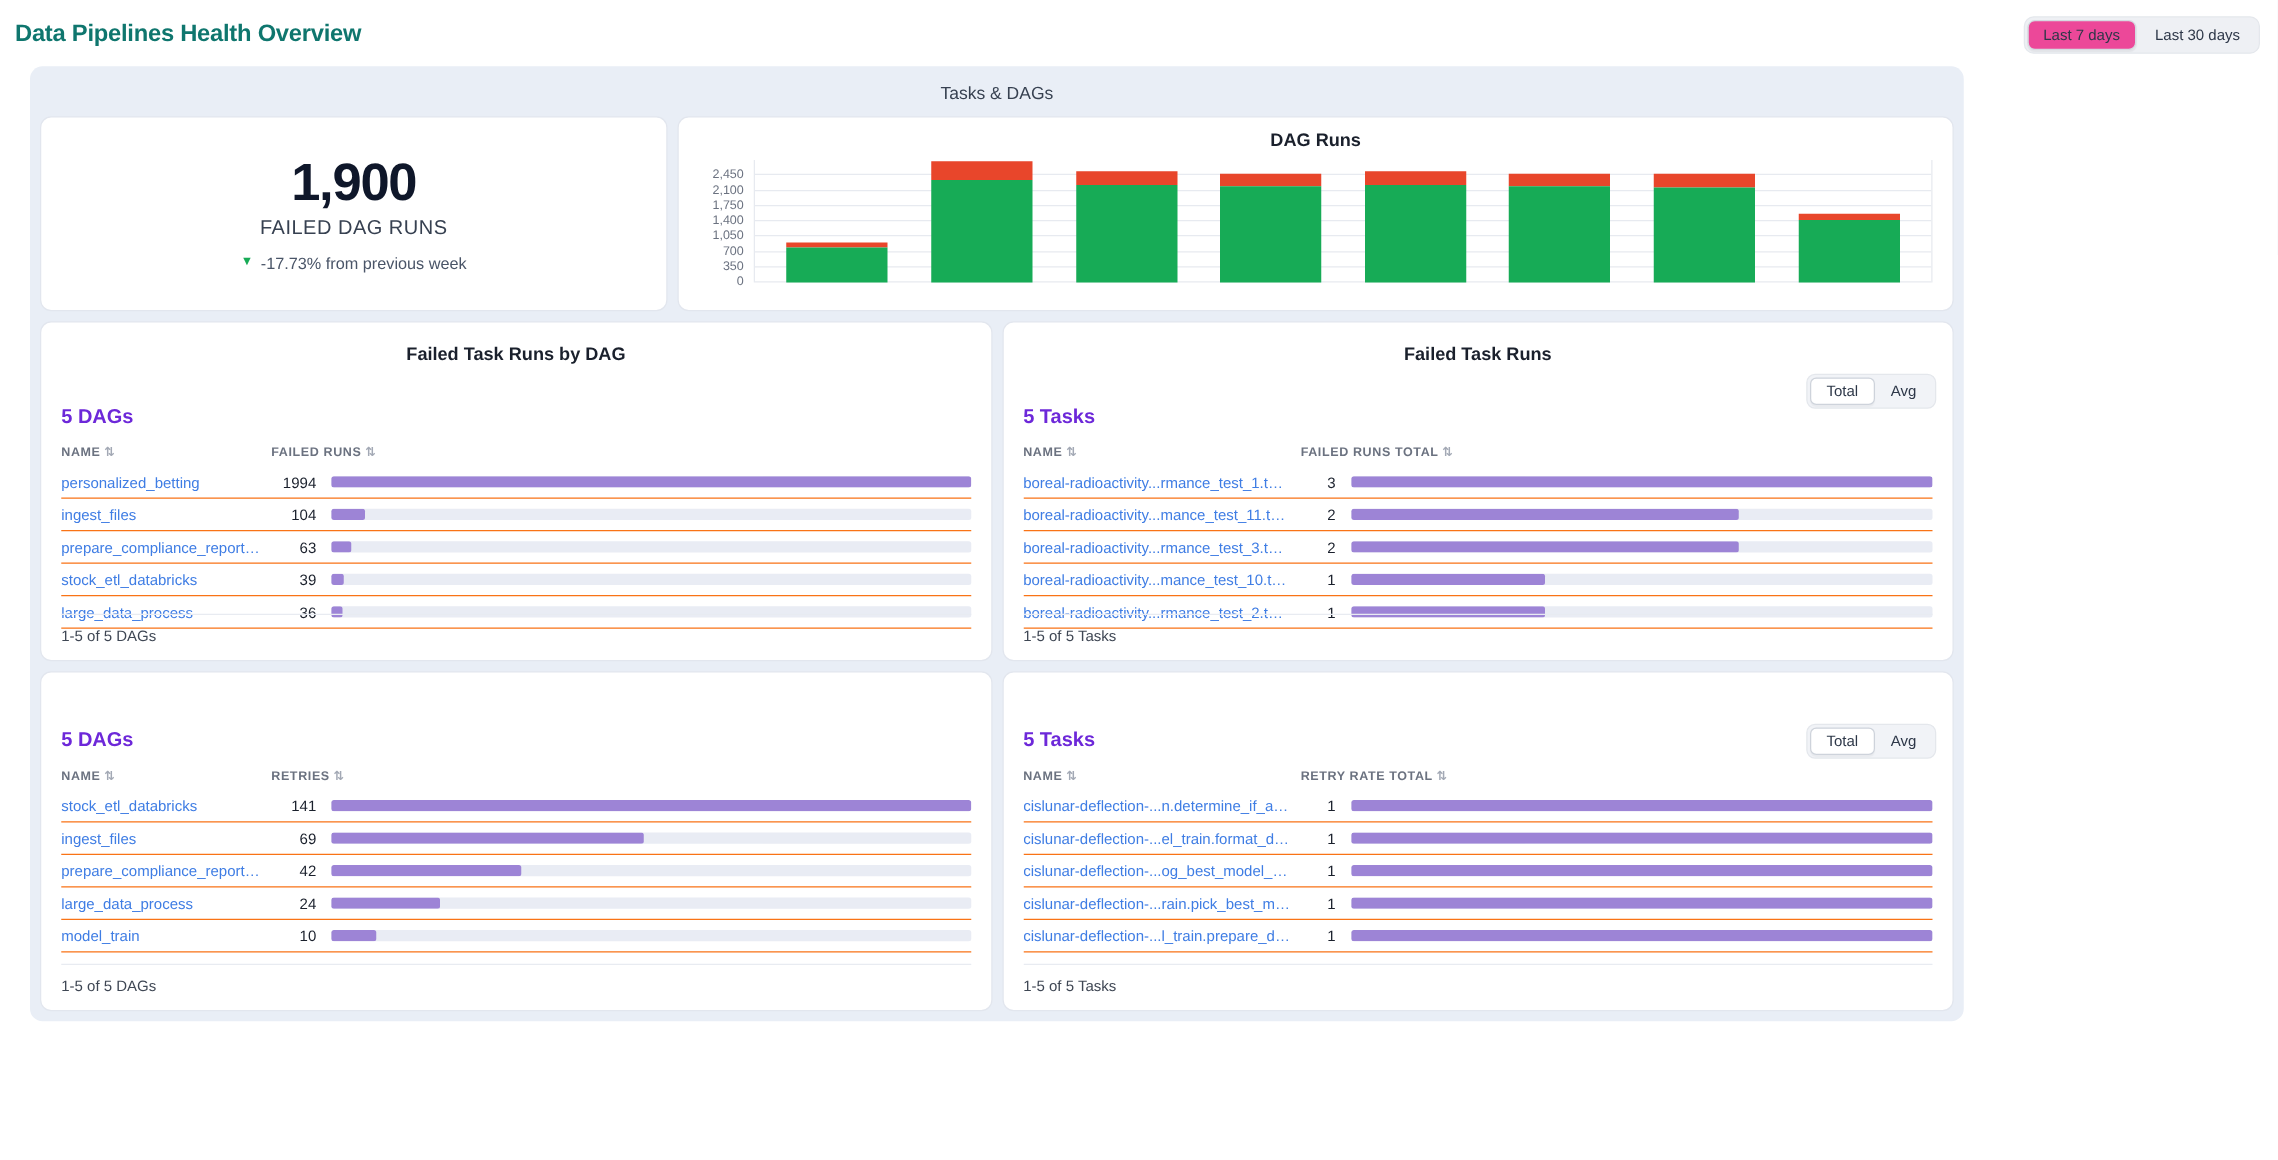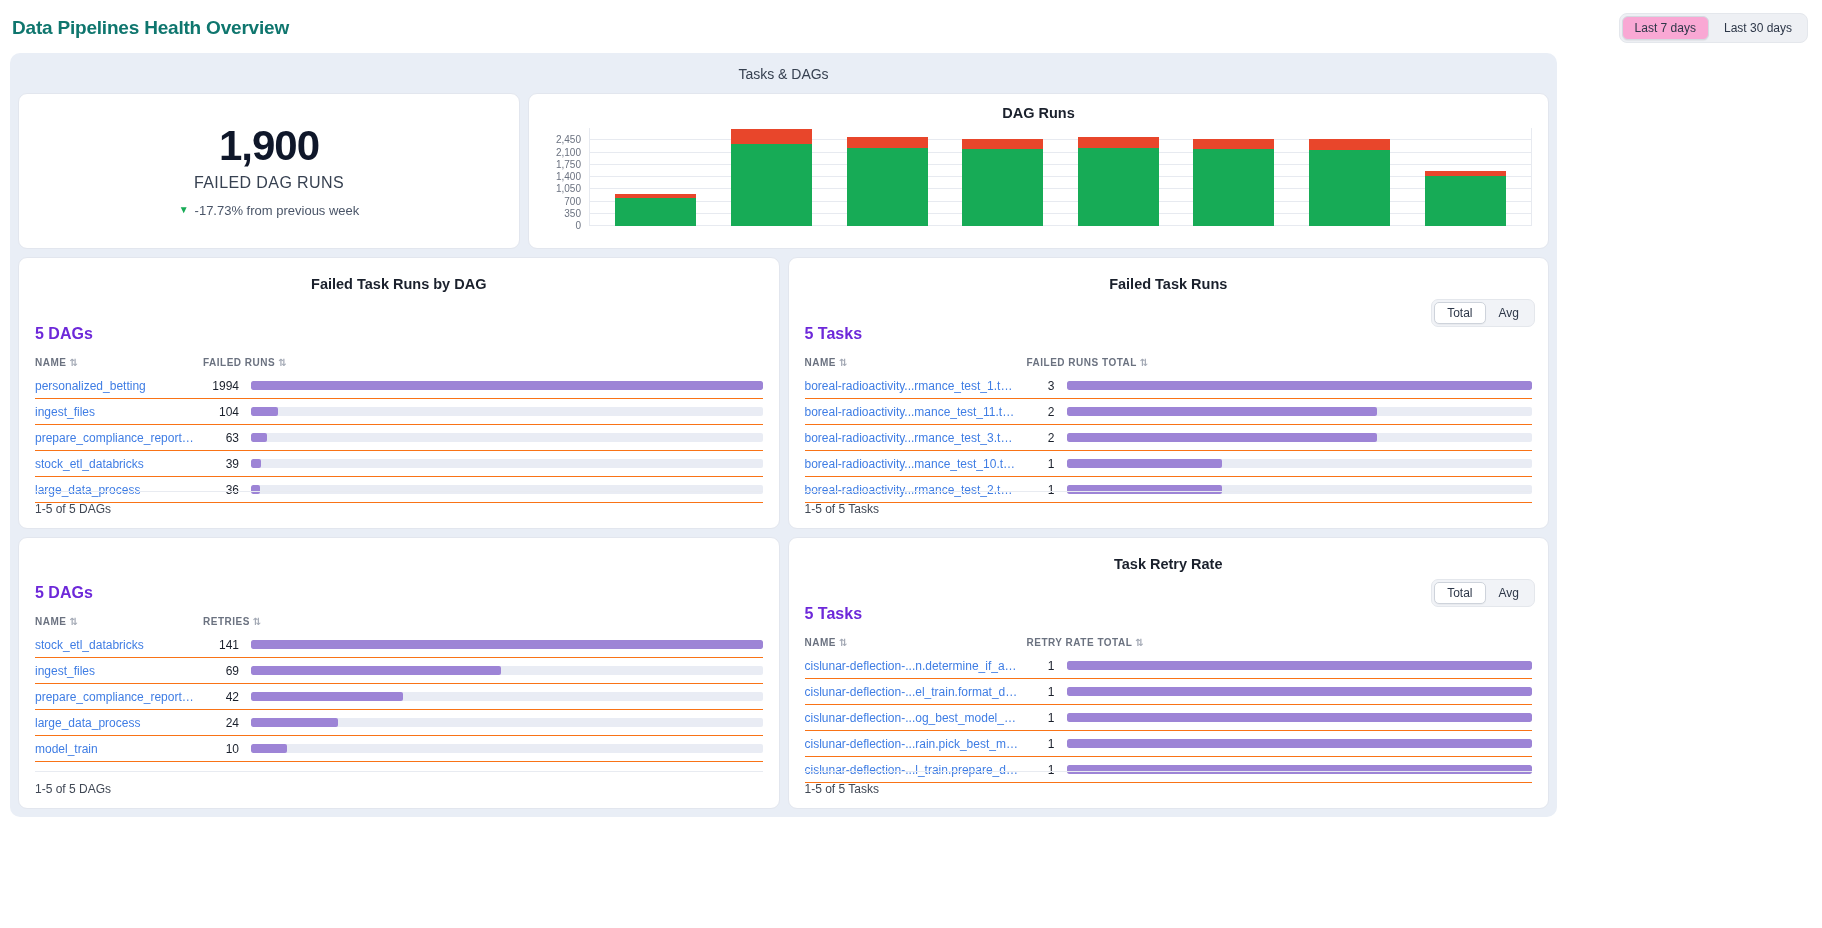--- a/index.html
+++ b/index.html
@@ -9,24 +9,24 @@
     width: 1822px; height: 928px; overflow: hidden; position: relative;
     font-family: "Liberation Sans", "DejaVu Sans", sans-serif; color: #1a202c;
   }
   button { font-family: inherit; cursor: pointer; }
 
   
   .topbar { display: flex; justify-content: space-between; align-items: center; padding: 13px 14px 10px 12px; }
   .page-title { font-size: 19px; font-weight: 700; color: #0f766e; letter-spacing: -0.2px; }
   .segmented { display: inline-flex; background: #eef0f4; border: 1px solid #e4e7ec; border-radius: 8px; padding: 2px; gap: 2px; }
   .segmented .seg { border: 1px solid transparent; background: transparent; border-radius: 6px; padding: 4px 12px; font-size: 12px; color: #2d3748; }
-  .segmented .seg.selected { background: #f9a8d4; border-color: #d5dae1; box-shadow: 0 1px 1px rgba(0,0,0,.05); }
+  .segmented .seg.selected { background: #ec4899; border-color: #d5dae1; box-shadow: 0 1px 1px rgba(0,0,0,.05); }
 
   
-  .dashboard-section { margin-left: 10px; width: 1547px; background: #e9eef6; border-radius: 10px; padding: 8px; }
+  .dashboard-section { margin-left: 24px; width: 1547px; background: #e9eef6; border-radius: 10px; padding: 8px; }
   .section-header { text-align: center; font-size: 14px; font-weight: 500; color: #374151; padding: 5px 0 11px; }
   .row { display: flex; gap: 8px; margin-bottom: 8px; }
   .row:last-child { margin-bottom: 0; }
   .card { background: #fff; border: 1px solid #e2e6ee; border-radius: 9px; }
 
   
   .stat-card { width: 502px; height: 156px; display: flex; flex-direction: column; align-items: center; justify-content: center; }
   .stat-value { font-size: 42px; font-weight: 700; letter-spacing: -1px; color: #0f172a; line-height: 1.05; }
   .stat-label { font-size: 16px; font-weight: 500; letter-spacing: .4px; color: #374151; margin-top: 5px; }
   .stat-delta { display: flex; align-items: center; gap: 6px; margin-top: 11px; font-size: 13px; color: #4a5568; }
@@ -355,21 +355,20 @@
               <div class="track">
                 <div class="fill" style="width:7.092198581560284%"></div>
               </div>
             </div>
           </div>
         </div>
       <div class="card-footer">1-5 of 5 DAGs</div>
     </div>
 
     <div class="card table-card wide-name" style="--name-w:222px; --val-w:40px;">
-      <div class="card-title">Task Retry Rate</div>
       <div class="toggle">
         <button class="tbtn selected">Total</button>
         <button class="tbtn">Avg</button>
       </div>
       <div class="count-label">5 Tasks</div>
       <div class="tbl">
           <div class="trow thead">
             <div class="col-h name-h">
               <span>NAME</span>
               <span class="sort-icon">⇅</span>

